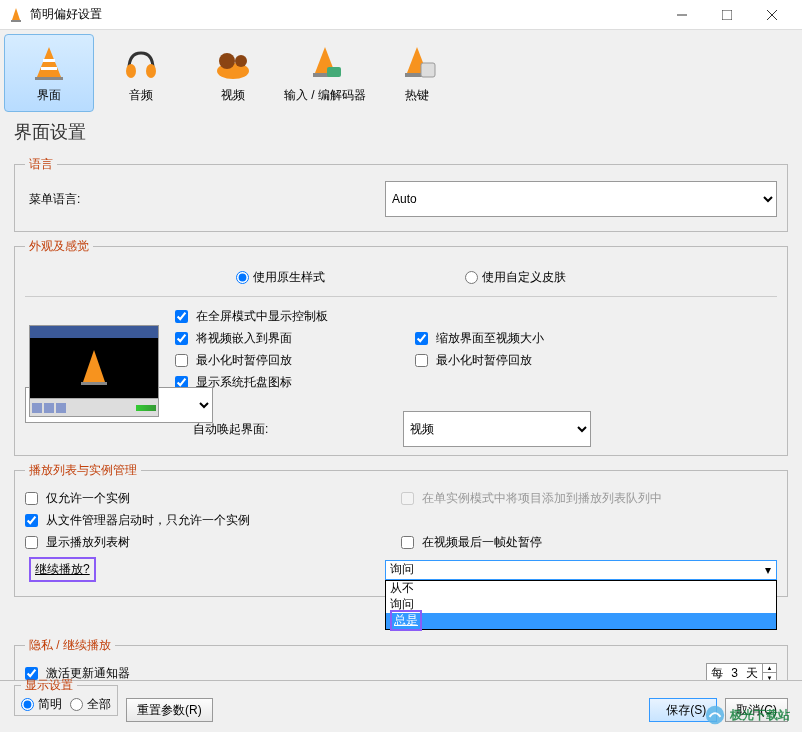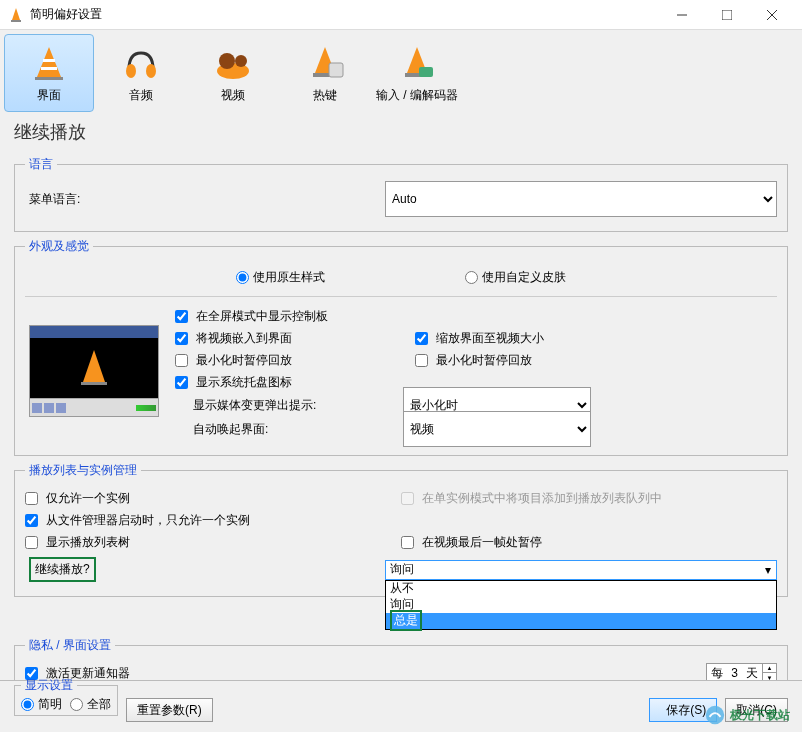--- a/index.html
+++ b/index.html
@@ -10,40 +10,40 @@
 .titlebar .winbtn { width: 45px; height: 30px; display: flex; align-items: center; justify-content: center; cursor: pointer; }
 .winbtn svg { width: 10px; height: 10px; stroke: #333; stroke-width: 1; fill: none; }
 .tabs { display: flex; background: #f0f0f0; padding: 4px 4px 0 4px; gap: 2px; }
 .tab { width: 90px; height: 78px; display: flex; flex-direction: column; align-items: center; justify-content: center; cursor: pointer; border: 1px solid transparent; }
 .tab.active { background: linear-gradient(#d6ecff, #b8dcff); border: 1px solid #7ab8e8; border-radius: 4px; }
 .tab .icon { width: 40px; height: 40px; margin-bottom: 4px; }
 .tab .label { font-size: 12px; }
 .section-title { font-size: 18px; padding: 8px 14px; color: #333; background: #f0f0f0; }
 .content { padding: 4px 14px; height: 538px; overflow-y: auto; background: #f0f0f0; }
 fieldset { border: 1px solid #bbb; margin-bottom: 6px; padding: 8px 10px 10px 10px; background: #f0f0f0; }
-legend { padding: 0 4px; font-size: 12px; color: #1d4ed8; }
+legend { padding: 0 4px; font-size: 12px; color: #c2410c; }
 .row { display: flex; align-items: center; margin-bottom: 4px; min-height: 22px; }
 .label-col { width: 360px; padding-left: 4px; }
 .field-col { flex: 1; }
 select { width: 100%; height: 36px; border: 1px solid #999; background: #fff; font-size: 12px; padding-left: 2px; }
 .radio-row { display: flex; justify-content: center; gap: 140px; padding: 6px 0; }
 .radio-item { display: flex; align-items: center; gap: 4px; }
 input[type=radio] { margin: 0; }
 .checks-grid { display: flex; }
 .checks-left { width: 210px; margin-left: 150px; }
 .checks-right { width: 200px; margin-left: 30px; }
 .check-row { display: flex; align-items: center; height: 22px; gap: 8px; }
 input[type=checkbox] { width: 13px; height: 13px; }
 .sel-row { display: flex; align-items: center; height: 24px; }
 .sel-label { width: 210px; margin-left: 168px; }
 .sel-field { width: 188px; }
 .fieldset-rel { position: relative; }
 .two-col { display: flex; }
 .col { flex: 1; }
-.redbox { border: 2px solid #15803d; padding: 2px 4px; display: inline-block; }
+.redbox { border: 2px solid #8b5cf6; padding: 2px 4px; display: inline-block; text-decoration: underline; }
 .dropdown-open { position: relative; }
 .dropdown-sel { height: 20px; border: 1px solid #3399ff; background: #fff; display: flex; align-items: center; padding-left: 4px; width: 100%; cursor: pointer; }
 .dropdown-arrow { margin-left: auto; width: 16px; text-align: center; }
 .dropdown-list { position: absolute; top: 20px; left: 0; right: 0; background: #fff; border: 1px solid #000; z-index: 100; }
 .dropdown-item { height: 16px; padding-left: 4px; display: flex; align-items: center; font-size: 12px; cursor: pointer; }
 .dropdown-item.hover { background: #3399ff; color: #fff; }
 .spinner { display: inline-flex; align-items: center; border: 1px solid #999; background: #fff; height: 20px; }
 .spinner span { padding: 0 4px; }
 .spinner-btns { display: flex; flex-direction: column; width: 14px; }
 .spinner-btns div { height: 9px; border-left: 1px solid #999; display:flex; align-items:center; justify-content:center; font-size:6px; }
@@ -112,35 +112,35 @@
           <ellipse cx="20" cy="28" rx="16" ry="8" fill="#f7931e"></ellipse>
           <ellipse cx="14" cy="18" rx="8" ry="8" fill="#8b4513"></ellipse>
           <ellipse cx="28" cy="18" rx="6" ry="6" fill="#8b4513"></ellipse>
         </svg></span>
     <span class="label">视频</span>
   </div>
   <div class="tab">
     <span class="icon"><svg viewBox="0 0 40 40">
           <polygon points="20,4 30,30 10,30" fill="#f7931e"></polygon>
           <rect x="8" y="30" width="24" height="4" fill="#888"></rect>
-          <rect x="24" y="20" width="14" height="14" fill="#ddd" stroke="#999" rx="2"></rect>
-        </svg></span>
-    <span class="label">热键</span>
+          <rect x="22" y="24" width="14" height="10" fill="#4a7" rx="2"></rect>
+        </svg></span>
+    <span class="label">输入 / 编解码器</span>
   </div>
   <div class="tab">
     <span class="icon"><svg viewBox="0 0 40 40">
           <polygon points="20,4 30,30 10,30" fill="#f7931e"></polygon>
           <rect x="8" y="30" width="24" height="4" fill="#888"></rect>
-          <rect x="22" y="24" width="14" height="10" fill="#4a7" rx="2"></rect>
-        </svg></span>
-    <span class="label">输入 / 编解码器</span>
-  </div>
-</div>
-
-<div class="section-title">继续播放</div>
+          <rect x="24" y="20" width="14" height="14" fill="#ddd" stroke="#999" rx="2"></rect>
+        </svg></span>
+    <span class="label">热键</span>
+  </div>
+</div>
+
+<div class="section-title">界面设置</div>
 
 <div class="content">
 
   <fieldset>
     <legend>语言</legend>
     <div class="row">
       <div class="label-col">菜单语言:</div>
       <div class="field-col">
         <select>
           <option>Auto</option>
@@ -212,21 +212,20 @@
               <span>缩放界面至视频大小</span>
             </label>
           <label class="check-row">
               <input type="checkbox" style="">
               <span>最小化时暂停回放</span>
             </label>
         </div>
       </div>
 
       <div class="sel-row">
-        <div class="sel-label">显示媒体变更弹出提示:</div>
         <div class="sel-field"><select><option>最小化时</option></select></div>
       </div>
       <div class="sel-row">
         <div class="sel-label">自动唤起界面:</div>
         <div class="sel-field"><select><option>视频</option></select></div>
       </div>
     </div>
   </fieldset>
 
   <fieldset>
@@ -272,21 +271,21 @@
           <div class="dropdown-item">询问</div>
           <div class="dropdown-item hover">
               <span class="redbox" style="border-width:2px;padding:0 2px;"><span>总是</span></span>
             </div>
         </div>
       </div>
     </div>
   </fieldset>
 
   <fieldset style="margin-top:40px;">
-    <legend>隐私 / 界面设置</legend>
+    <legend>隐私 / 继续播放</legend>
     <div class="two-col">
       <div class="col">
         <label class="check-row">
             <input type="checkbox" checked="" style="">
             <span>激活更新通知器</span>
           </label>
         <label class="check-row">
             <input type="checkbox" checked="" style="">
             <span>保存最近播放的项目</span>
           </label>

